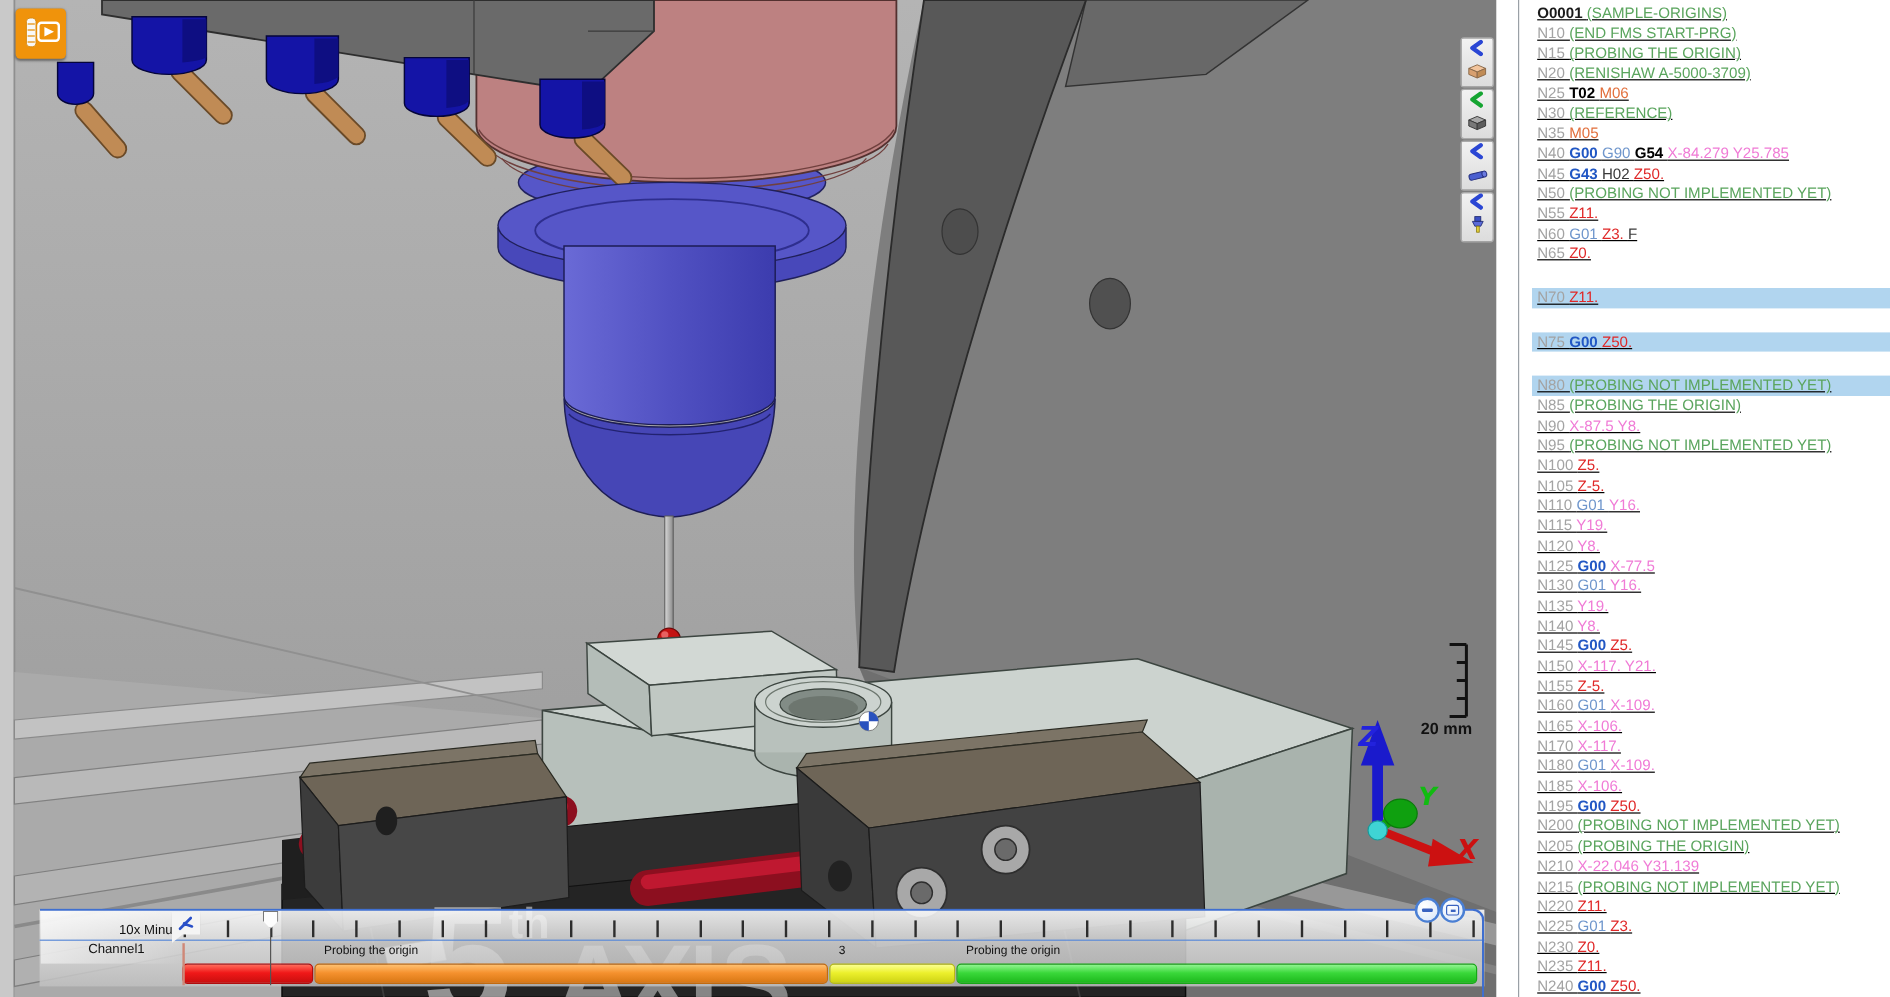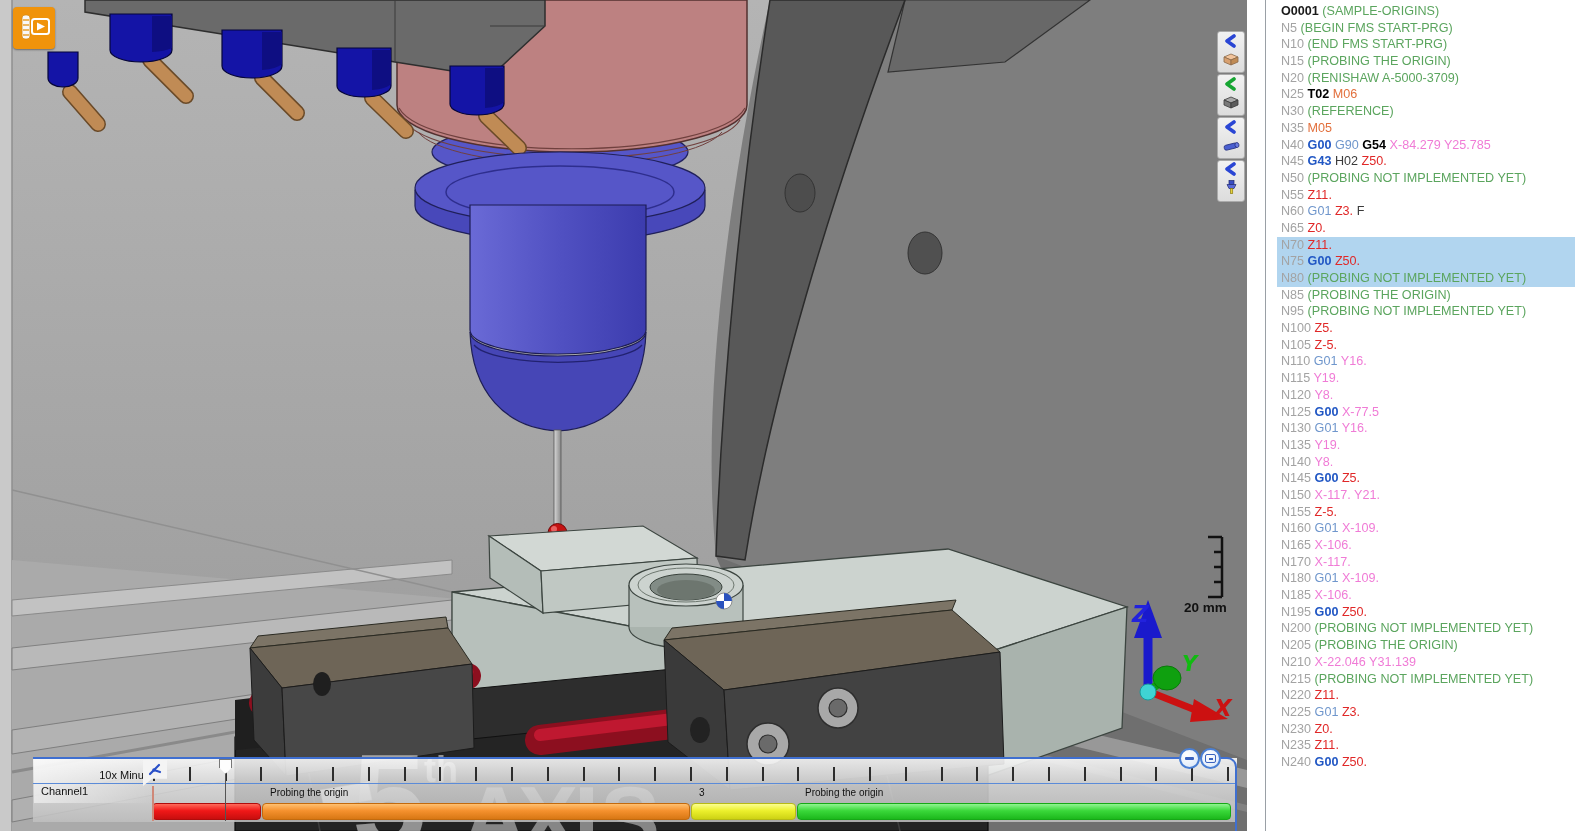--- a/index.html
+++ b/index.html
@@ -19,21 +19,21 @@
   #timeline{position:absolute;left:33px;top:757px;width:1204px;height:74px;}
   #tl-bg{position:absolute;left:0;top:1px;width:1204px;height:64px;
          background:linear-gradient(180deg,rgba(250,250,250,.90),rgba(219,219,219,.84) 45%,rgba(192,192,192,.86));}
   #tl-border{position:absolute;left:0;top:0;width:1202px;height:72px;
              border-top:2px solid #3f6fd0;border-right:2px solid #3f6fd0;
              border-top-right-radius:10px;pointer-events:none;}
   #tl-innerline{position:absolute;left:0;top:26px;width:1204px;height:1px;background:#5b8bd8;}
   .tick{position:absolute;top:10px;width:2px;height:14px;background:#2d2d2d;}
   #tl-speed{position:absolute;left:8px;top:12px;width:112px;text-align:right;
             font-size:11px;color:#111;}
-  #tl-channel{position:absolute;left:8px;top:28px;width:112px;text-align:left;
+  #tl-channel{position:absolute;left:8px;top:28px;width:112px;text-align:center;
               font-size:11px;color:#111;}
   #tl-labelbg{position:absolute;left:1px;top:2px;width:118px;height:44px;
               background:linear-gradient(90deg,rgba(255,255,255,.55),rgba(255,255,255,0));}
   .seg{position:absolute;top:46px;height:15px;border:1px solid;border-radius:4px;cursor:pointer;}
   .seg-label{position:absolute;top:30px;height:14px;font-size:10px;color:#111;white-space:nowrap;}
   #tl-marker{position:absolute;left:110px;top:3px;width:24px;height:26px;background:#f4f4f4;
              clip-path:polygon(0 0,100% 0,100% 72%,38% 72%,0 100%);
              filter:drop-shadow(0 1px 1px rgba(0,0,0,.5));cursor:pointer;}
   #tl-marker-line{position:absolute;left:119px;top:29px;width:2px;height:35px;background:#cf8878;}
   #tl-playhead{position:absolute;top:2px;width:13px;height:15px;background:#fdfdfd;
@@ -44,23 +44,23 @@
            background:radial-gradient(circle at 35% 30%,#ffffff,#d8e6f8);
            border:2px solid #4a7fd4;box-sizing:border-box;display:flex;align-items:center;
            justify-content:center;cursor:pointer;}
   .zg-dash{display:block;width:9px;height:3px;background:#3a63c0;border-radius:1px;}
   .zg-box{display:flex;width:11px;height:9px;border:1.5px solid #3a63c0;border-radius:2px;
           box-sizing:border-box;align-items:center;justify-content:center;}
   .zg-dash2{width:4px;height:2px;background:#3a63c0;}
   
   #code-panel{position:absolute;left:1247px;top:0;width:328px;height:831px;background:#ffffff;}
   #code-divider{position:absolute;left:18px;top:0;width:1px;height:831px;background:#9aa0a6;}
-  #code-lines{position:absolute;left:0;top:3px;width:328px;}
+  #code-lines{position:absolute;left:0;top:3px;width:328px;text-decoration:underline;}
   .code-line{height:16.7px;line-height:16.7px;padding-left:34px;font-size:12.6px;white-space:pre;cursor:text;}
-  .code-line.hl{background:linear-gradient(90deg,transparent 30px,#b1d5ef 30px);}
+  .code-line.hl{background:linear-gradient(90deg,transparent 30px,#b1d5ef 30px);margin-top:20px;}
   .tk-ln{color:#a3a3a3;}
   .tk-ob{color:#1a1a1a;font-weight:700;}
   .tk-cm{color:#5ba55e;}
   .tk-gb{color:#2157c4;font-weight:700;}
   .tk-gl{color:#6f96cc;}
   .tk-rb{color:#000000;font-weight:700;}
   .tk-rd{color:#e02828;}
   .tk-pk{color:#f07bd6;}
   .tk-or{color:#e2703d;}
   .tk-bk{color:#3a3a3a;}
@@ -390,37 +390,37 @@
             <span class="zg-dash2"></span>
           </span>
         </div>
       </div>
   </div>
 
   <div id="code-panel">
     <div id="code-divider"></div>
     <div id="code-lines">
         <div class="code-line"><span class="tk-ob">O0001 </span><span class="tk-cm">(SAMPLE-ORIGINS)</span></div>
-        <div class="code-line"><span class="tk-ln">N5 </span><span class="tk-cm">(BEGIN FMS START-PRG)</span></div>
         <div class="code-line"><span class="tk-ln">N10 </span><span class="tk-cm">(END FMS START-PRG)</span></div>
         <div class="code-line"><span class="tk-ln">N15 </span><span class="tk-cm">(PROBING THE ORIGIN)</span></div>
         <div class="code-line"><span class="tk-ln">N20 </span><span class="tk-cm">(RENISHAW A-5000-3709)</span></div>
         <div class="code-line"><span class="tk-ln">N25 </span><span class="tk-rb">T02 </span><span class="tk-or">M06</span></div>
         <div class="code-line"><span class="tk-ln">N30 </span><span class="tk-cm">(REFERENCE)</span></div>
         <div class="code-line"><span class="tk-ln">N35 </span><span class="tk-or">M05</span></div>
         <div class="code-line"><span class="tk-ln">N40 </span><span class="tk-gb">G00 </span><span class="tk-gl">G90 </span><span class="tk-rb">G54 </span><span class="tk-pk">X-84.279 Y25.785</span></div>
         <div class="code-line"><span class="tk-ln">N45 </span><span class="tk-gb">G43 </span><span class="tk-bk">H02 </span><span class="tk-rd">Z50.</span></div>
         <div class="code-line"><span class="tk-ln">N50 </span><span class="tk-cm">(PROBING NOT IMPLEMENTED YET)</span></div>
         <div class="code-line"><span class="tk-ln">N55 </span><span class="tk-rd">Z11.</span></div>
         <div class="code-line"><span class="tk-ln">N60 </span><span class="tk-gl">G01 </span><span class="tk-rd">Z3. </span><span class="tk-bk">F</span></div>
         <div class="code-line"><span class="tk-ln">N65 </span><span class="tk-rd">Z0.</span></div>
         <div class="code-line hl"><span class="tk-ln">N70 </span><span class="tk-rd">Z11.</span></div>
         <div class="code-line hl"><span class="tk-ln">N75 </span><span class="tk-gb">G00 </span><span class="tk-rd">Z50.</span></div>
         <div class="code-line hl"><span class="tk-ln">N80 </span><span class="tk-cm">(PROBING NOT IMPLEMENTED YET)</span></div>
         <div class="code-line"><span class="tk-ln">N85 </span><span class="tk-cm">(PROBING THE ORIGIN)</span></div>
+        <div class="code-line"><span class="tk-ln">N90 </span><span class="tk-pk">X-87.5 Y8.</span></div>
         <div class="code-line"><span class="tk-ln">N95 </span><span class="tk-cm">(PROBING NOT IMPLEMENTED YET)</span></div>
         <div class="code-line"><span class="tk-ln">N100 </span><span class="tk-rd">Z5.</span></div>
         <div class="code-line"><span class="tk-ln">N105 </span><span class="tk-rd">Z-5.</span></div>
         <div class="code-line"><span class="tk-ln">N110 </span><span class="tk-gl">G01 </span><span class="tk-pk">Y16.</span></div>
         <div class="code-line"><span class="tk-ln">N115 </span><span class="tk-pk">Y19.</span></div>
         <div class="code-line"><span class="tk-ln">N120 </span><span class="tk-pk">Y8.</span></div>
         <div class="code-line"><span class="tk-ln">N125 </span><span class="tk-gb">G00 </span><span class="tk-pk">X-77.5</span></div>
         <div class="code-line"><span class="tk-ln">N130 </span><span class="tk-gl">G01 </span><span class="tk-pk">Y16.</span></div>
         <div class="code-line"><span class="tk-ln">N135 </span><span class="tk-pk">Y19.</span></div>
         <div class="code-line"><span class="tk-ln">N140 </span><span class="tk-pk">Y8.</span></div>

